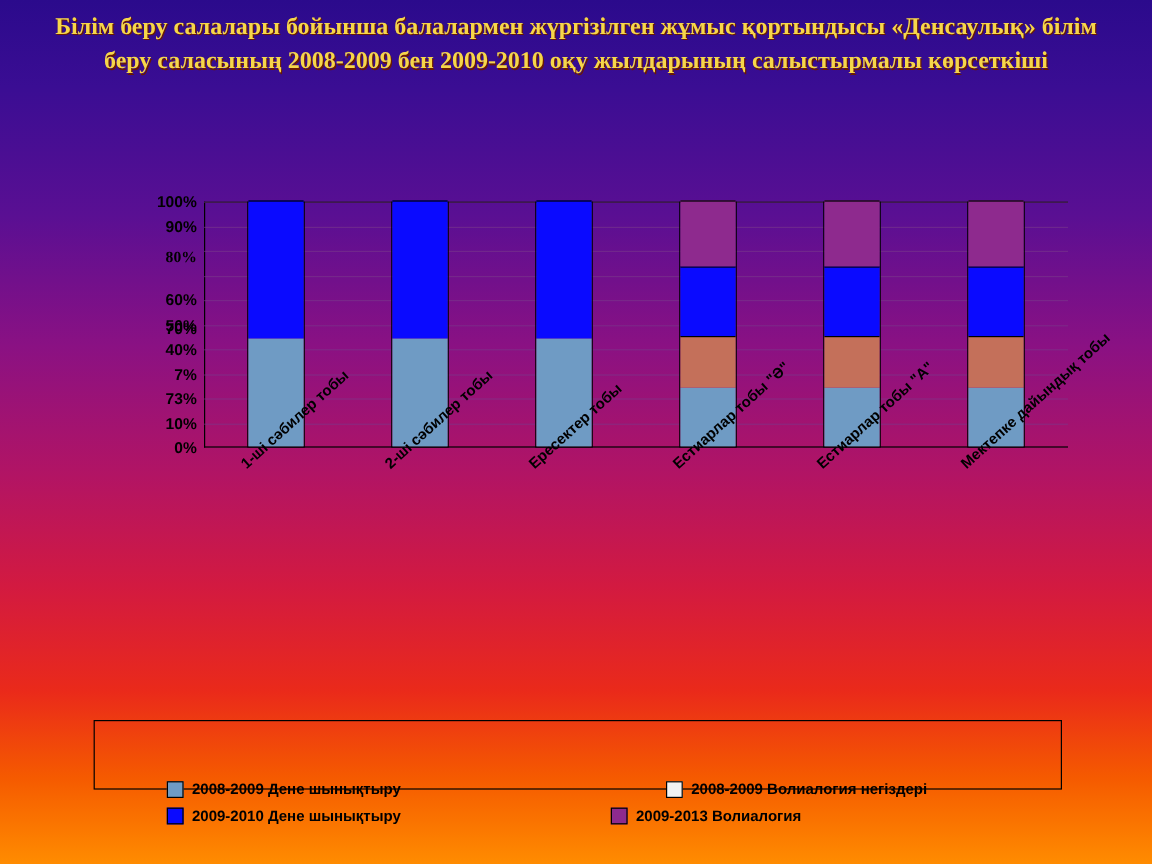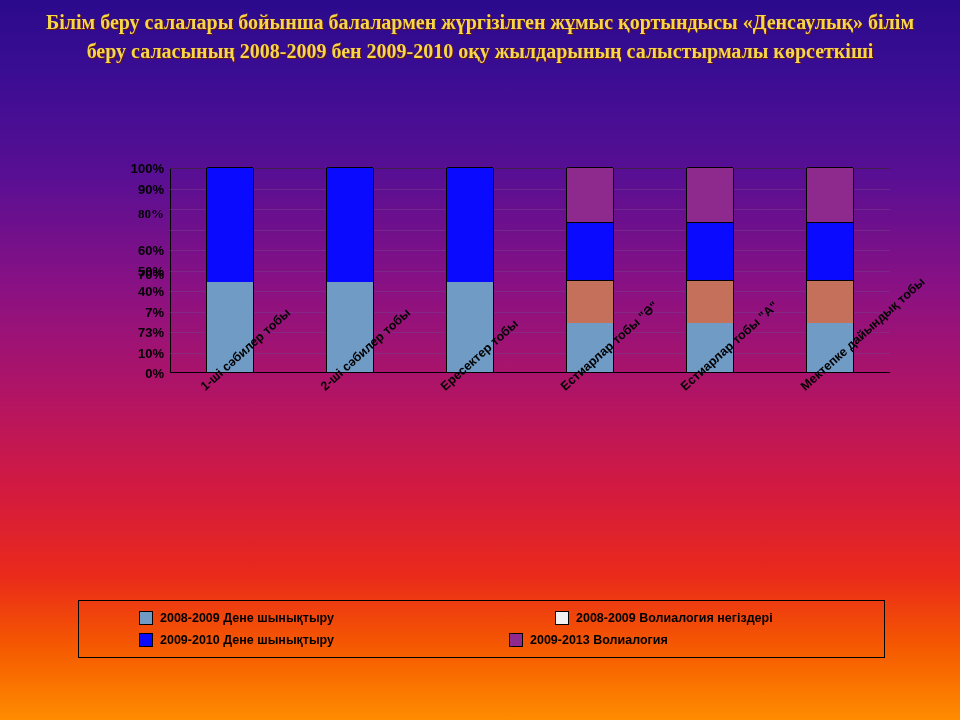--- a/index.html
+++ b/index.html
@@ -61,20 +61,21 @@
     font-family:"Liberation Sans", sans-serif;
   }
   #legend{
     position:absolute;left:78px;top:600px;width:805px;height:56px;
     background:transparent;border:1px solid #000;
   }
   .leg-item{
     position:absolute;display:flex;align-items:center;gap:7px;
     font-size:12.5px;font-weight:bold;color:#000;white-space:nowrap;
     font-family:"Liberation Sans", sans-serif;
+    margin-top:40px;
   }
   .swatch{width:12px;height:12px;border:1px solid #000;display:inline-block;}
 </style>
 </head>
 <body>
 
 <div id="title">Білім беру салалары бойынша  балалармен жүргізілген жұмыс қортындысы «Денсаулық» білім беру саласының 2008-2009 бен 2009-2010  оқу жылдарының салыстырмалы көрсеткіші</div>
 
 <div id="plot">
   <div class="axis-line" id="yaxis"></div>

